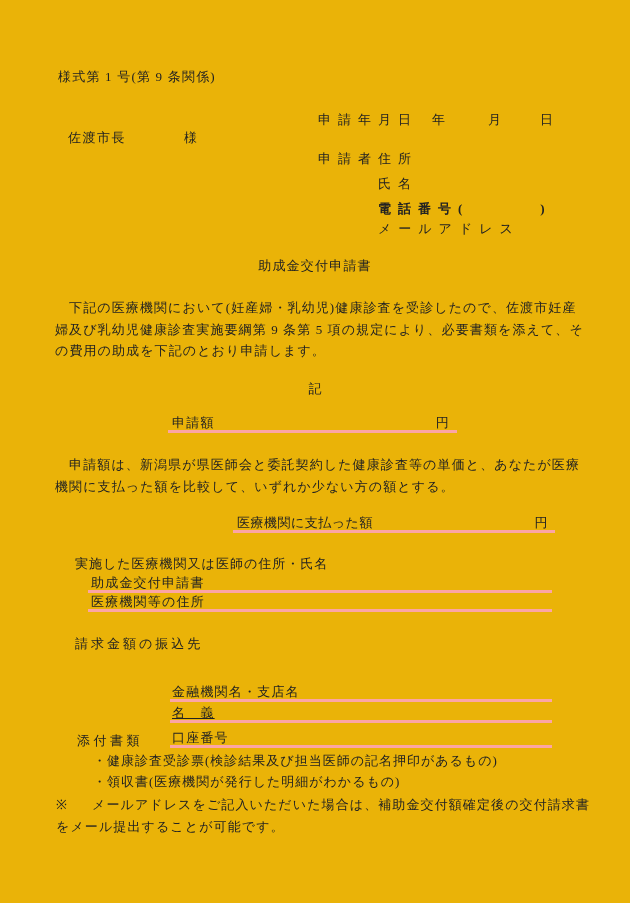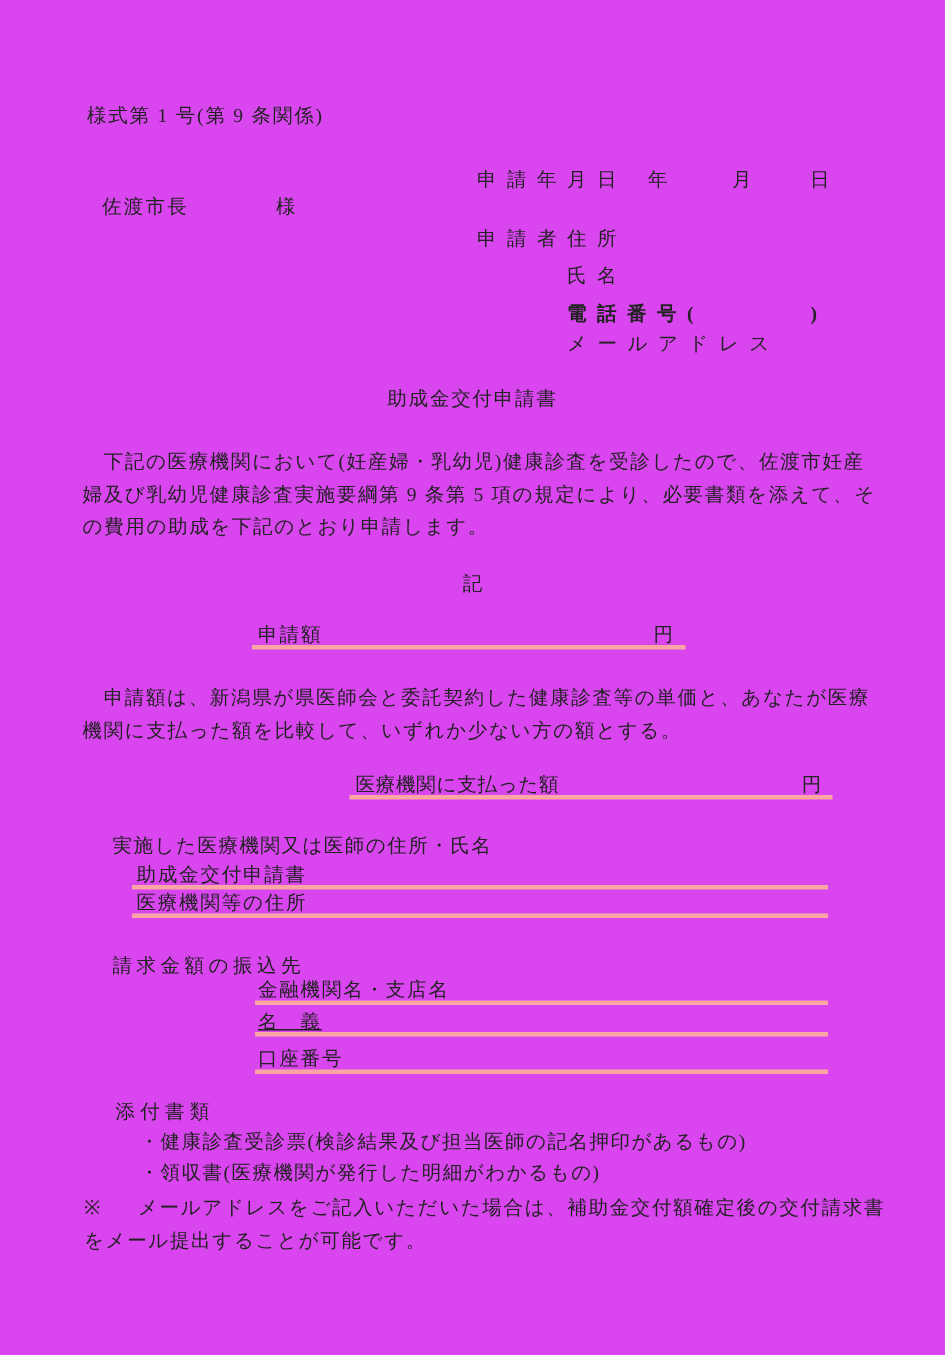--- a/index.html
+++ b/index.html
@@ -1,20 +1,20 @@
 <!DOCTYPE html>
 <html><head>
 <meta charset="utf-8">
 <style>
   html, body { margin: 0; padding: 0; background: #ffffff; }
   .page {
     position: relative;
     width: 630px;
     height: 903px;
-    background: #d946ef;
+    background: #eab308;
     font-family: "Liberation Serif", "DejaVu Serif", serif;
     color: #222222;
     overflow: hidden;
   }
   .row {
     position: absolute;
     white-space: nowrap;
     font-size: 13px;
     line-height: 17px;
   }
@@ -78,21 +78,21 @@
   .heading { position: absolute; white-space: nowrap; font-size: 13px; line-height: 17px; }
   .provider-heading { left: 75px; top: 555px; letter-spacing: 1px; }
   .transfer-heading { left: 75px; top: 635px; letter-spacing: 3px; }
   .attach-heading   { left: 77px; top: 732px; letter-spacing: 3.5px; }
 
   .pfield { left: 88px;  width: 464px; letter-spacing: 1.2px; }
   .pfield .lbl { padding-left: 3px; }
   .pfield-1 { top: 573px; }
   .pfield-2 { top: 592px; }
 
-  .tfield { left: 170px; width: 382px; letter-spacing: 1.2px; }
+  .tfield { left: 170px; width: 382px; letter-spacing: 1.2px; margin-top: 32px; }
   .tfield .lbl { padding-left: 2px; }
   .tfield-1 { top: 650px; }
   .tfield-2 { top: 671px; text-decoration: underline; }
   .tfield-3 { top: 696px; }
 
   .attach-item-1 { left: 93px; top: 752px; letter-spacing: 1px; }
   .attach-item-2 { left: 93px; top: 773px; letter-spacing: 1px; }
 
   .remark {
     position: absolute;

